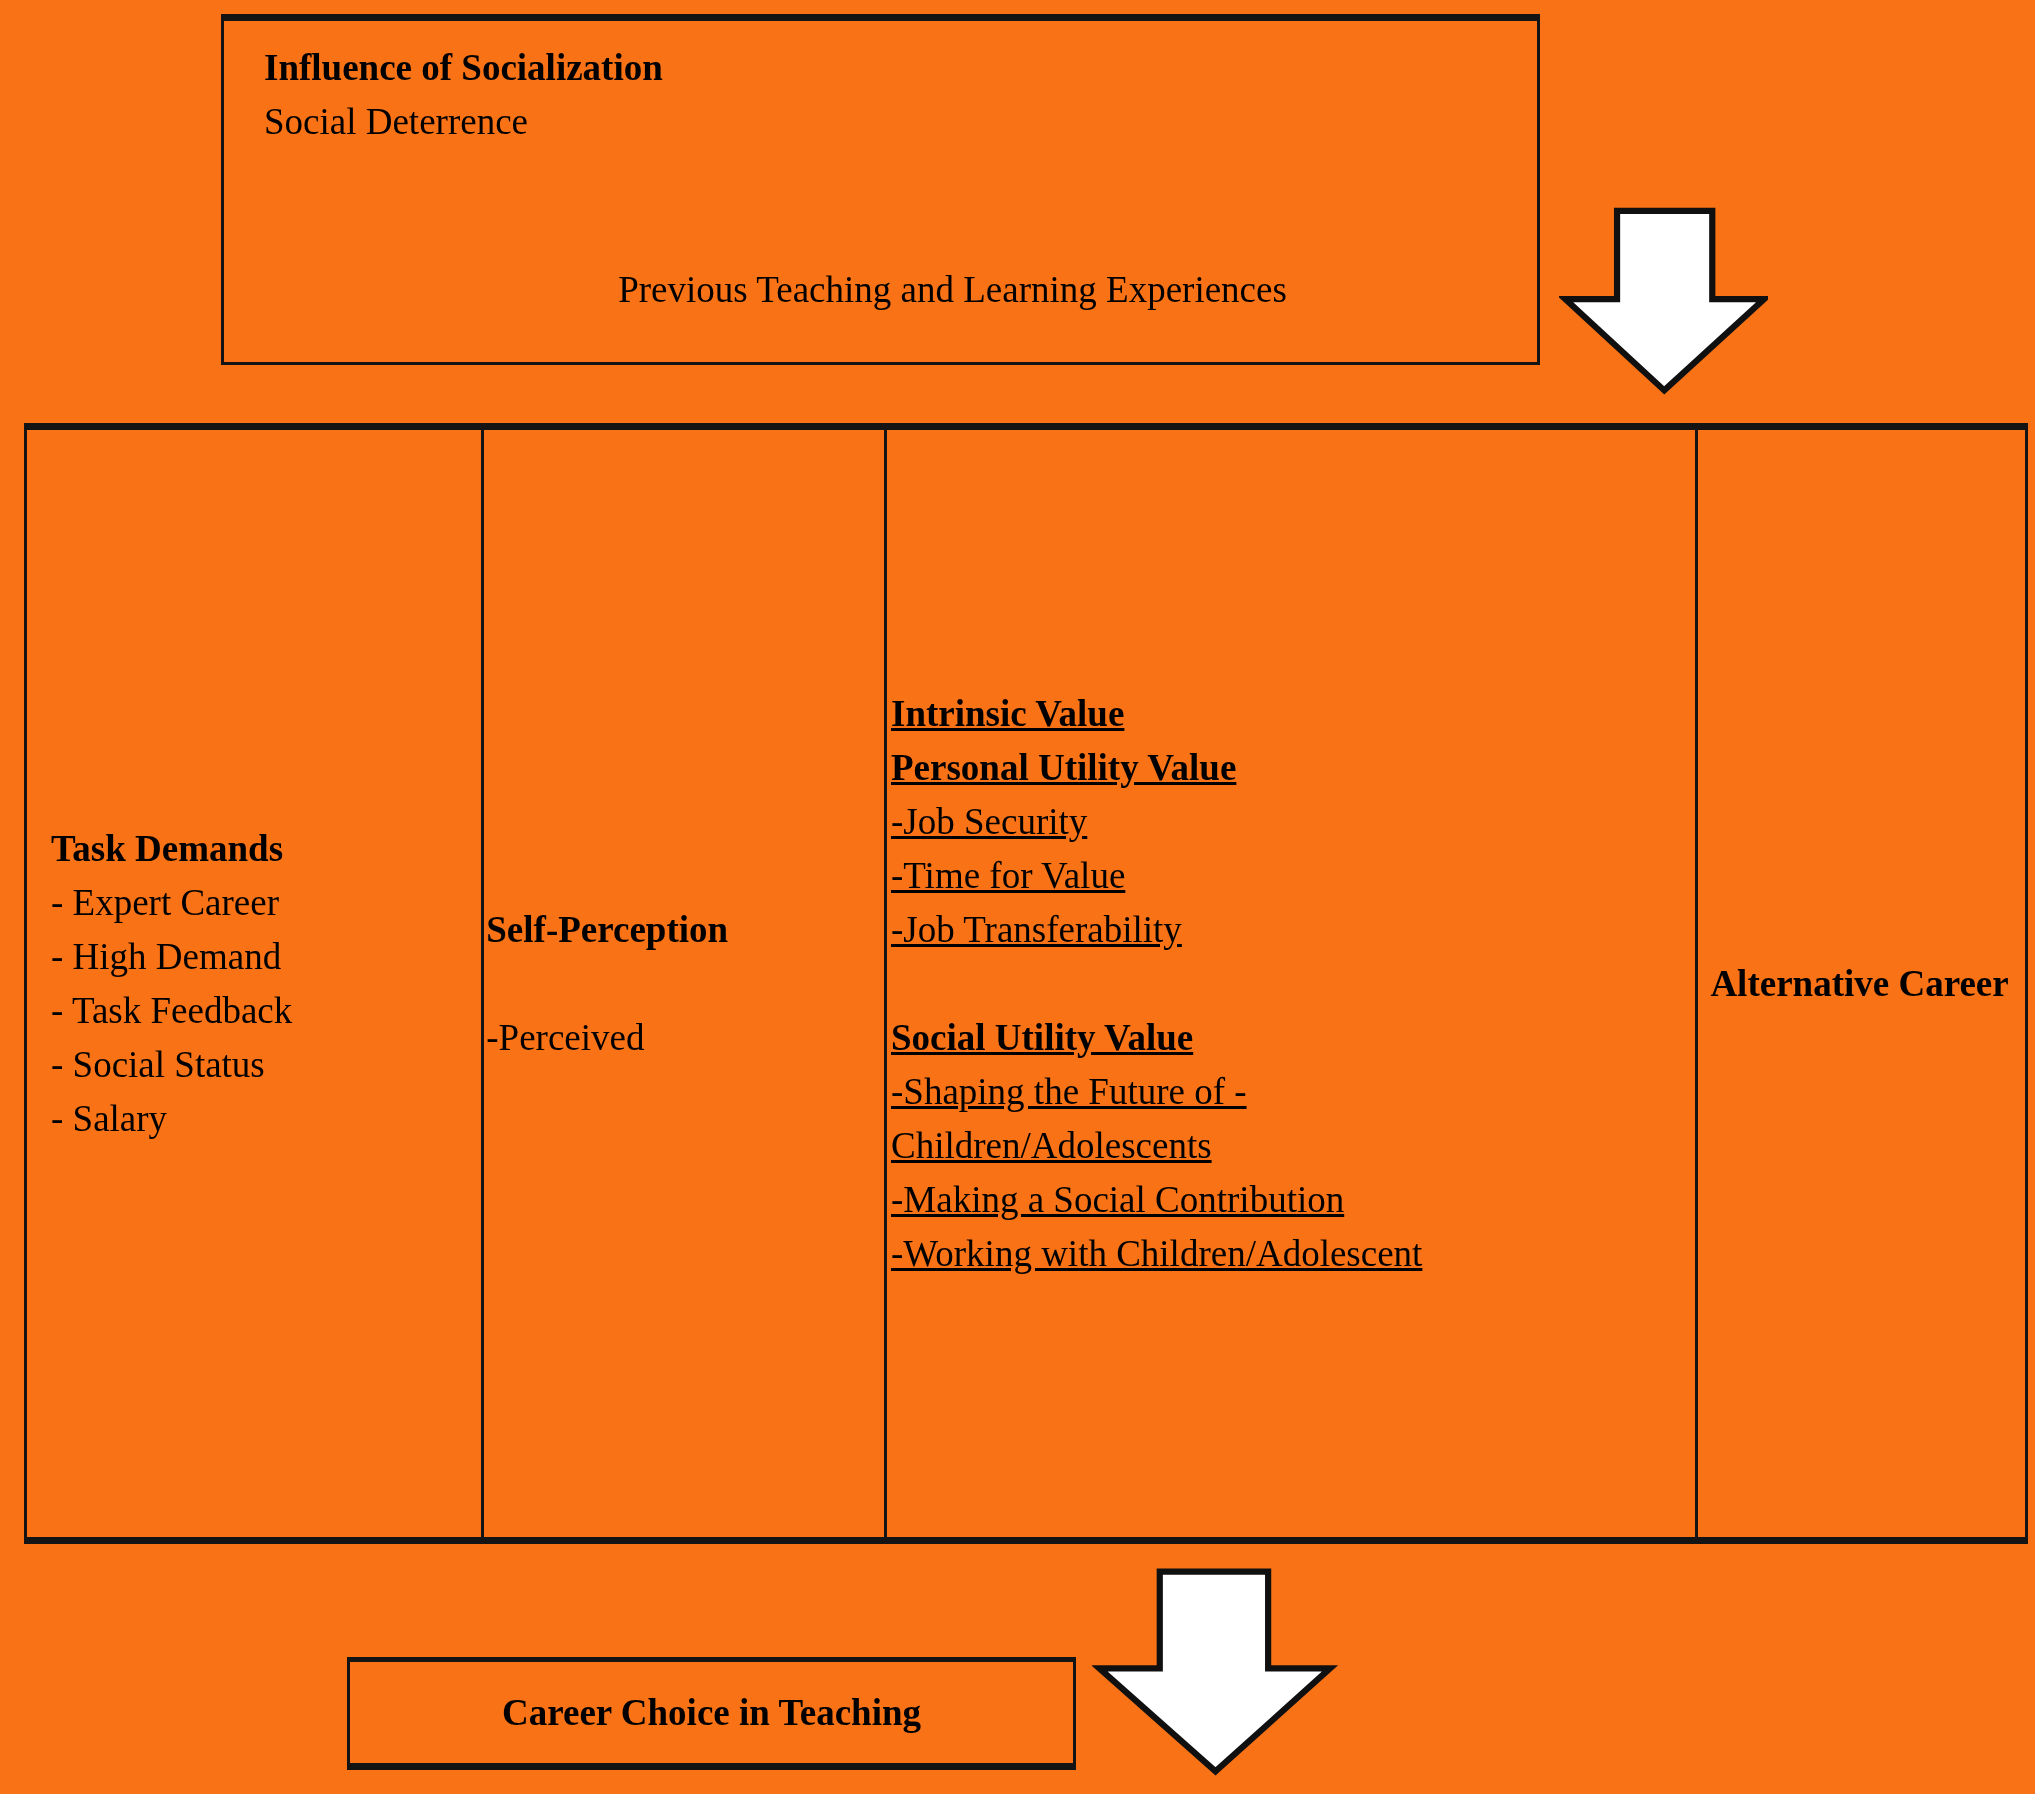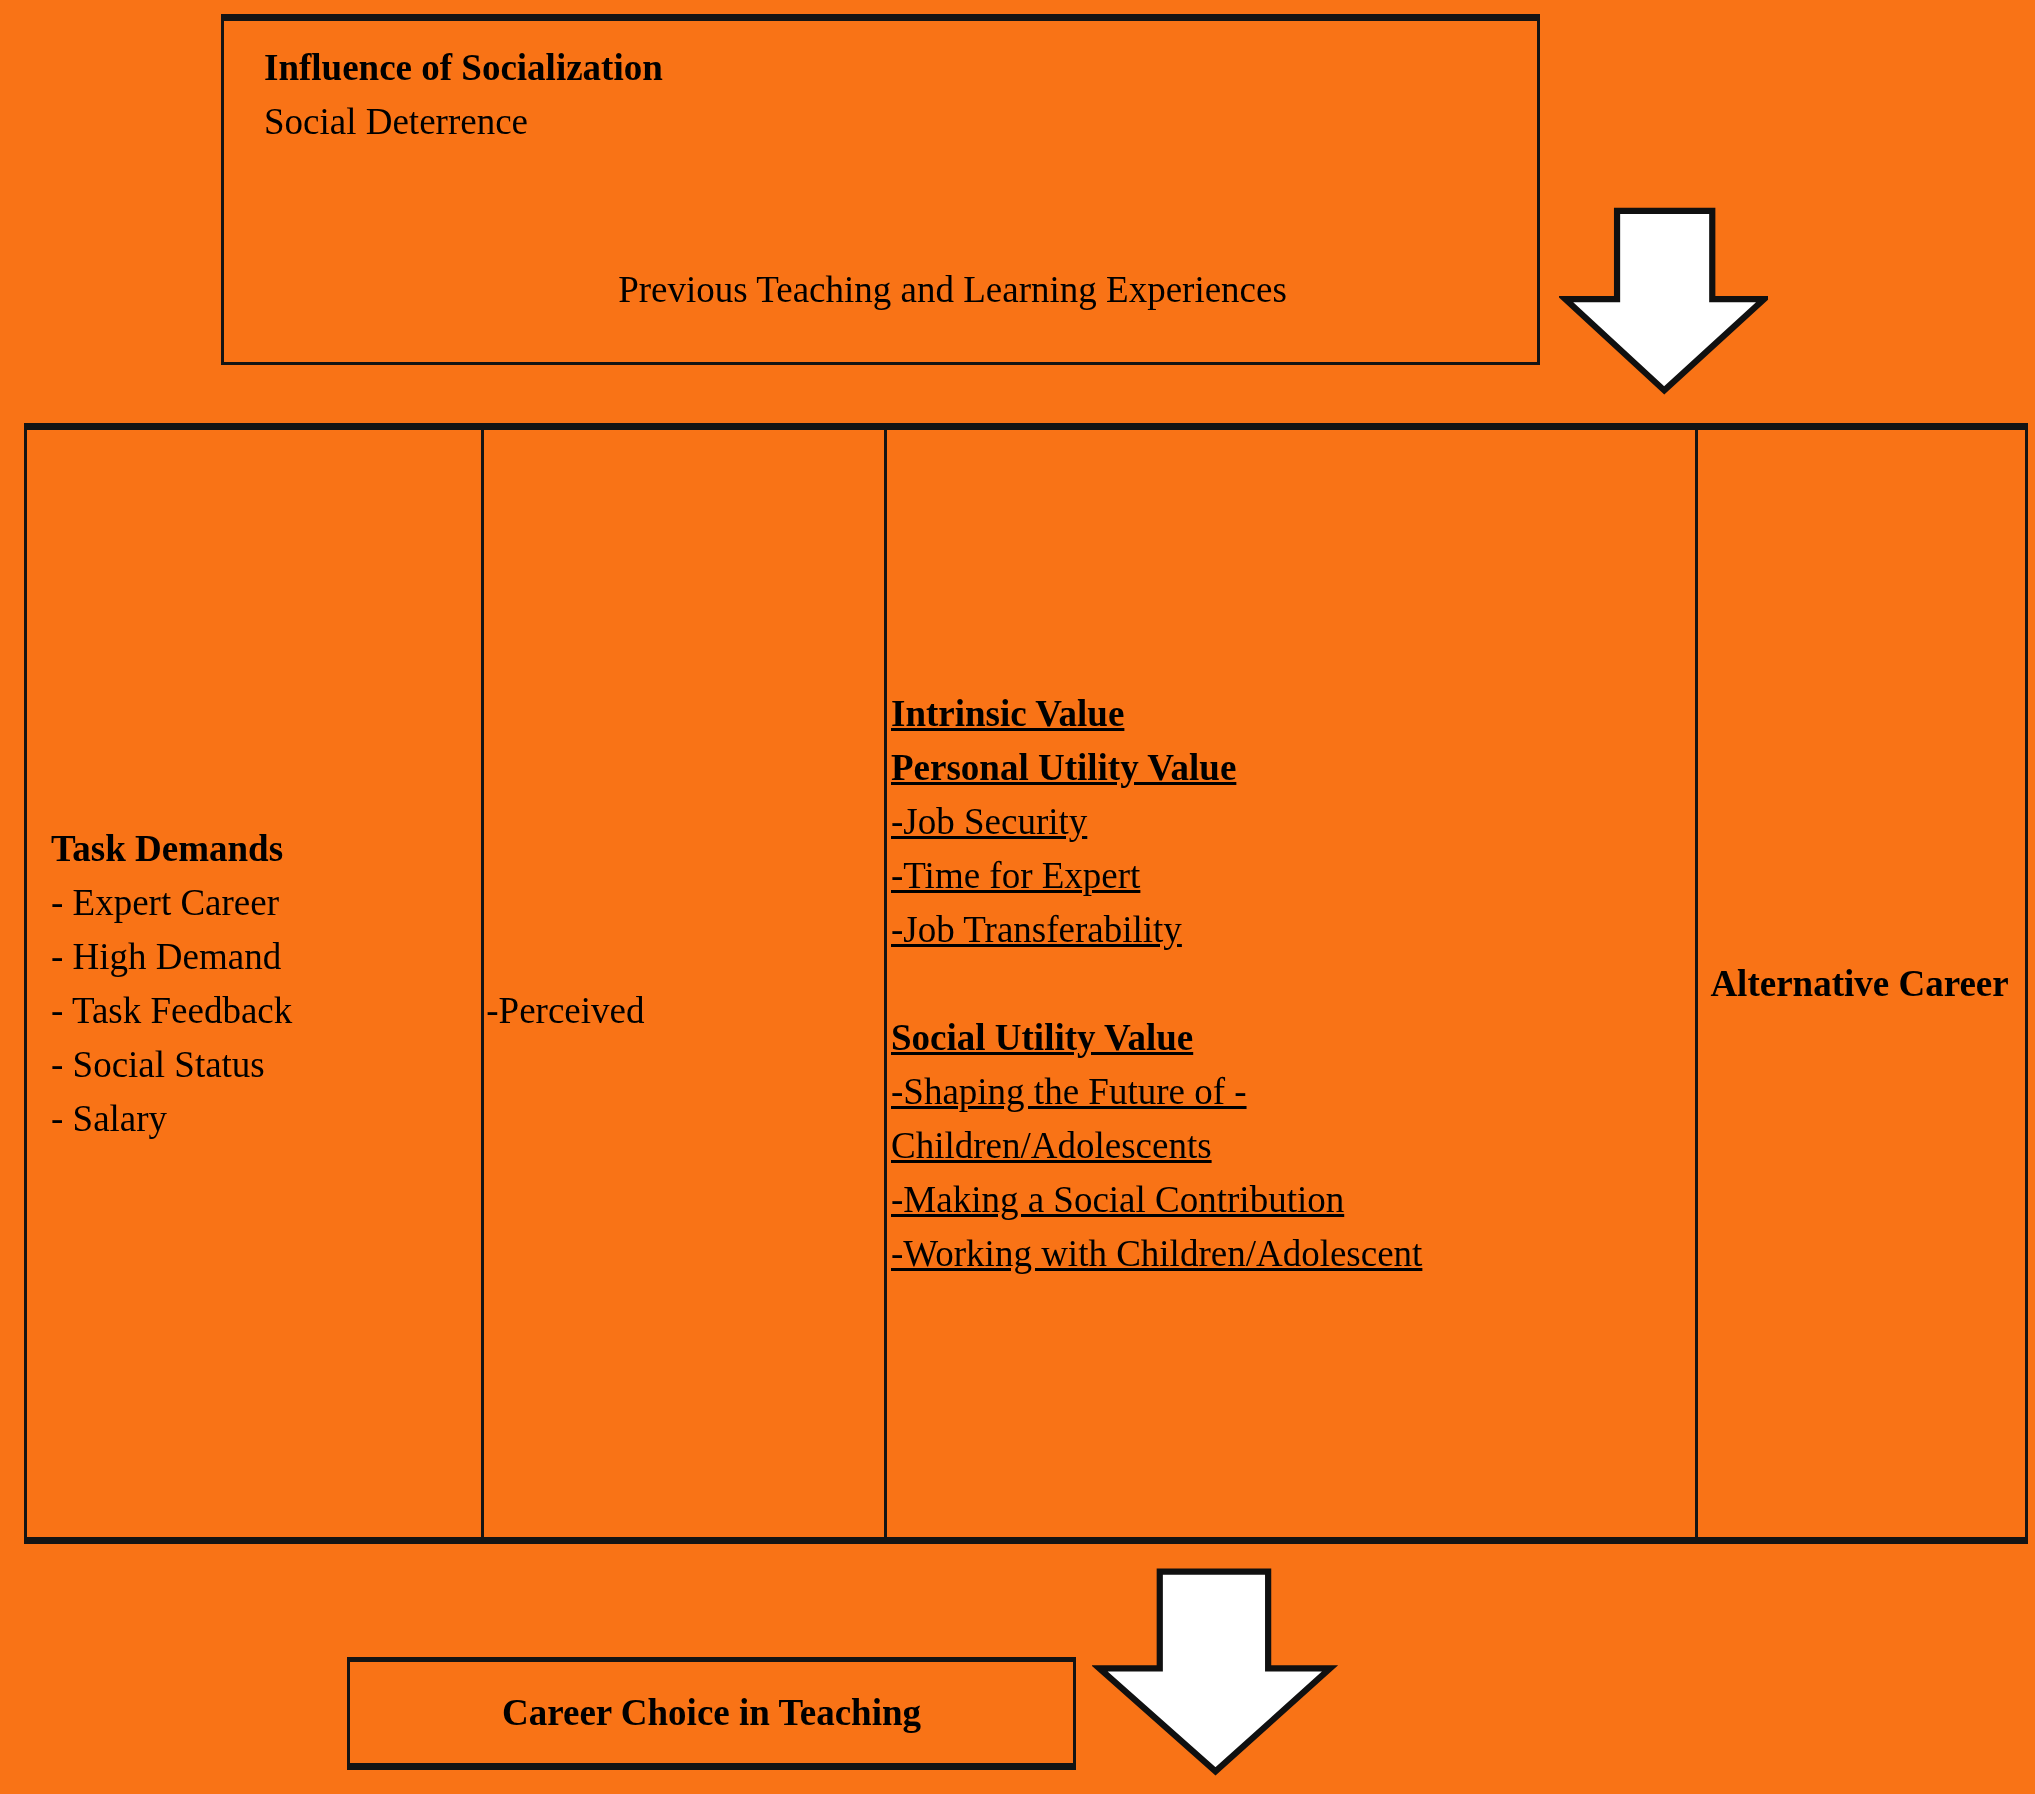--- a/index.html
+++ b/index.html
@@ -112,31 +112,32 @@
         <div class="line">- Expert Career</div>
         <div class="line">- High Demand</div>
         <div class="line">- Task Feedback</div>
         <div class="line">- Social Status</div>
         <div class="line">- Salary</div>
       </div>
     </div>
 
     <div class="cell cell-self-perception">
       <div class="cell-inner">
+        <div class="line bold">Self-Perception</div>
         <div class="blank-line"></div>
         <div class="line">-Perceived</div>
       </div>
     </div>
 
     <div class="cell cell-values">
       <div class="cell-inner">
         <div class="line bold">Intrinsic Value</div>
         <div class="line bold">Personal Utility Value</div>
         <div class="line">-Job Security</div>
-        <div class="line">-Time for Expert</div>
+        <div class="line">-Time for Value</div>
         <div class="line">-Job Transferability</div>
         <div class="blank-line"></div>
         <div class="line bold">Social Utility Value</div>
         <div class="line">-Shaping the Future of -</div>
         <div class="line">Children/Adolescents</div>
         <div class="line">-Making a Social Contribution</div>
         <div class="line">-Working with Children/Adolescent</div>
       </div>
     </div>
 

